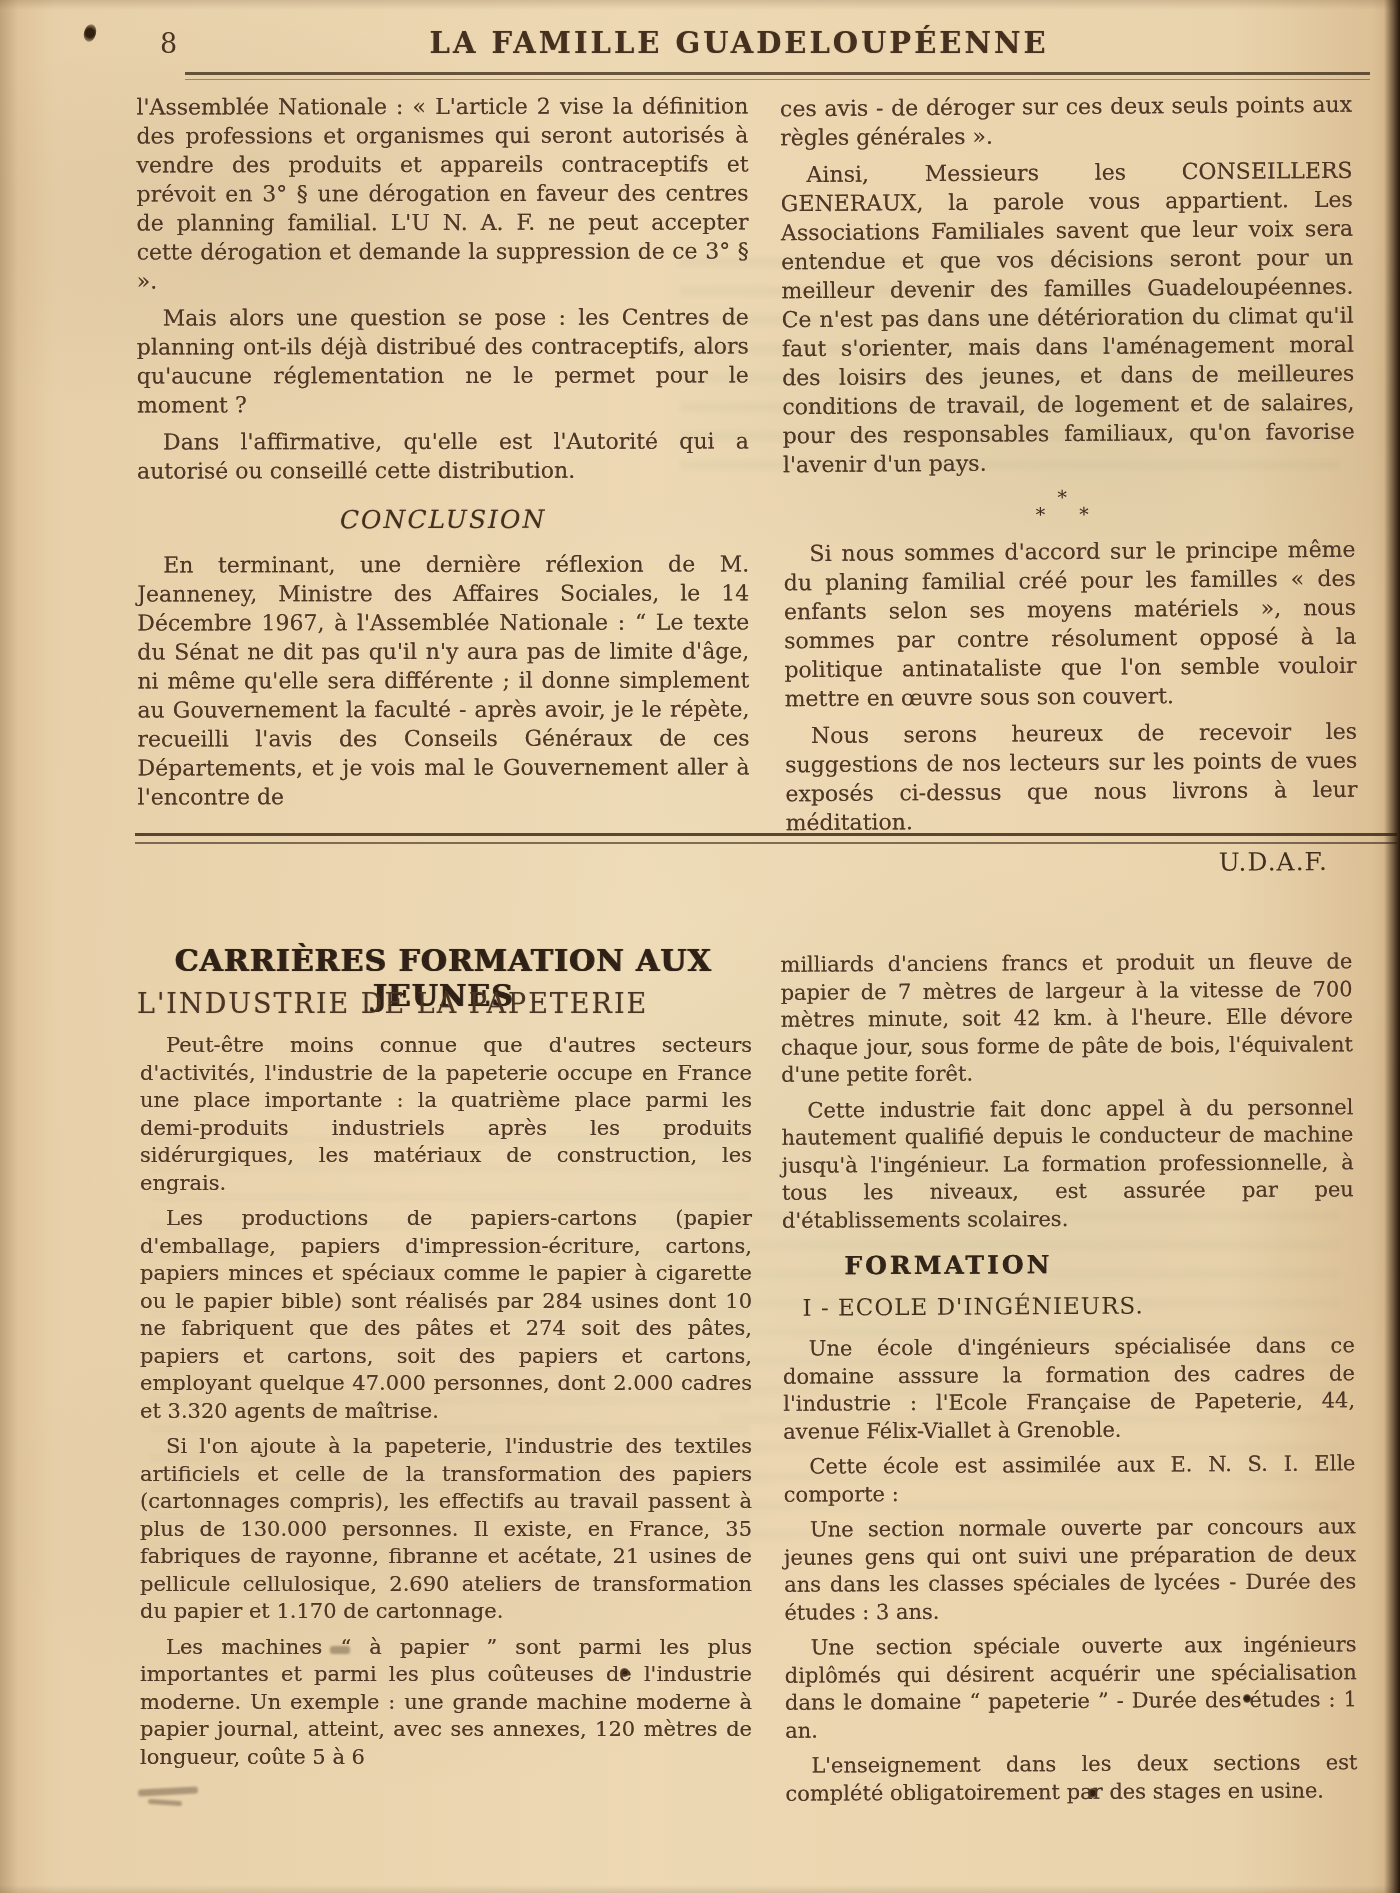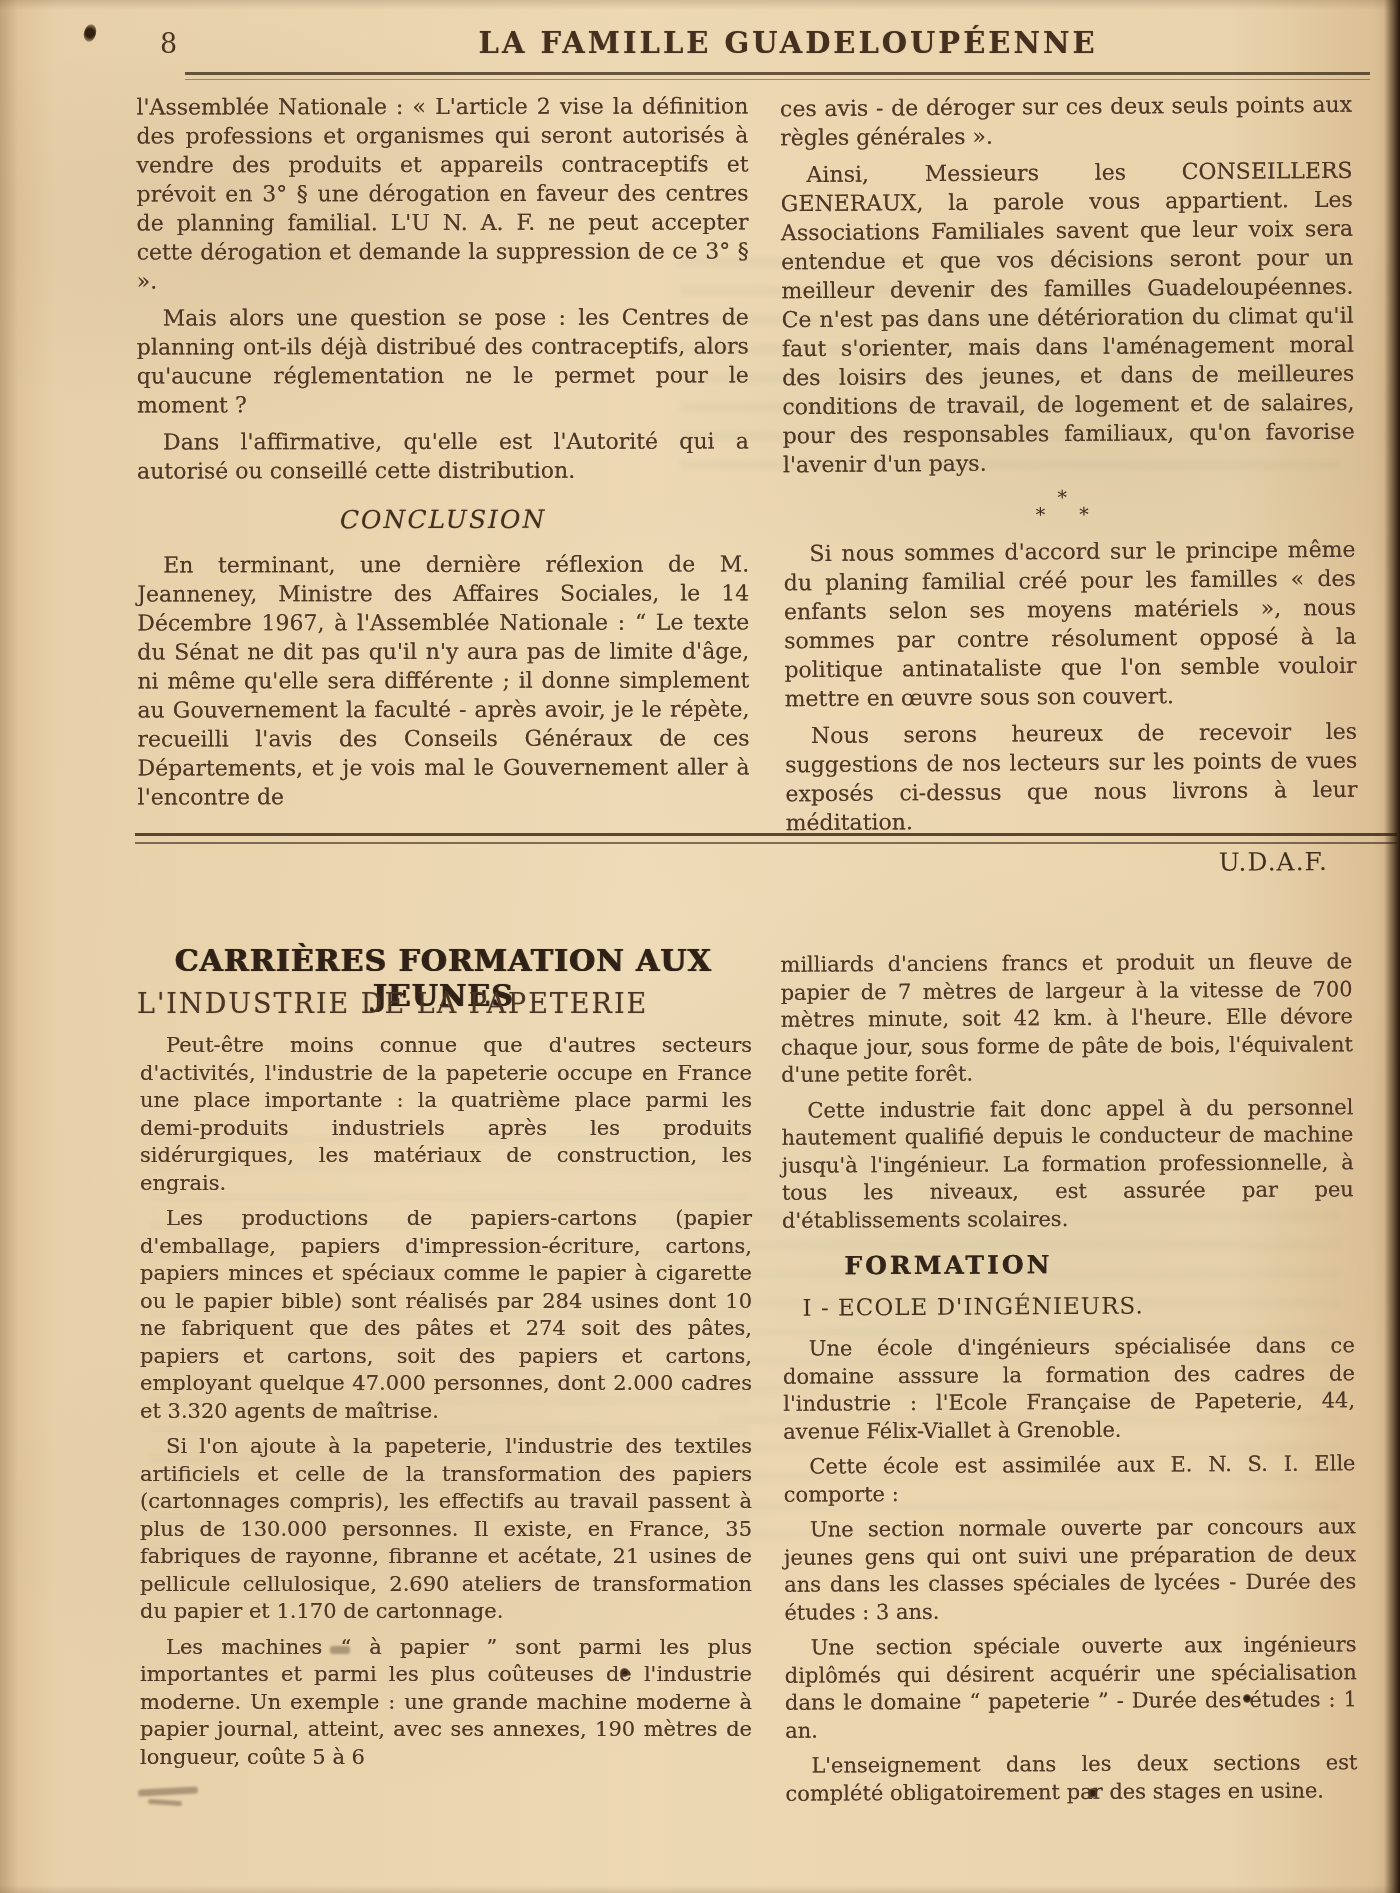--- a/index.html
+++ b/index.html
@@ -29,21 +29,21 @@
   .ghost{position:absolute;filter:blur(2px);opacity:.5;pointer-events:none;
     background:repeating-linear-gradient(0deg,rgba(110,128,96,0.10) 0 10px,transparent 10px 29px);}
 
   
   .blot{position:absolute;border-radius:50%;
     background:radial-gradient(circle,#32200f 0 40%,rgba(50,32,15,0.55) 70%,transparent 100%);}
   .smudge{position:absolute;background:rgba(60,40,22,0.35);filter:blur(1px);border-radius:3px;}
 
   
   .page-num{position:absolute;top:28px;left:160px;font-size:27px;color:#4a3322;}
-  .masthead{position:absolute;top:26px;left:788px;transform:translateX(-50%);
+  .masthead{position:absolute;top:26px;left:739px;transform:translateX(-50%);
     white-space:nowrap;font-size:29px;font-weight:bold;letter-spacing:3px;color:#45301f;
     text-shadow:0 0 1px rgba(69,48,31,0.5);text-align:center;}
   .head-rule{position:absolute;top:72px;left:185px;width:1185px;height:4px;
     border-top:3px solid rgba(58,39,22,0.75);border-bottom:1px solid rgba(58,39,22,0.45);}
 
   
   .col{position:absolute;text-align:justify;}
   .top-text{font-size:22px;line-height:29px;}
   .bottom-text{font-size:21px;line-height:27.5px;}
   .para{margin:0 0 8px 0;text-indent:26px;text-shadow:0 0 0.6px rgba(82,56,40,0.65);}
@@ -122,21 +122,21 @@
 
   <div class="section-divider"></div>
 
   <div class="article-title">CARRIÈRES FORMATION AUX JEUNES</div>
   <div class="article-subtitle">L'INDUSTRIE DE LA PAPETERIE</div>
 
   <div id="col-bot-left" class="col bottom-text" style="top:1032px;left:140px;width:612px;">
     <p class="para">Peut-être moins connue que d'autres secteurs d'activités, l'industrie de la papeterie occupe en France une place importante : la quatrième place parmi les demi-produits industriels après les produits sidérurgiques, les matériaux de construction, les engrais.</p>
     <p class="para">Les productions de papiers-cartons (papier d'emballage, papiers d'impression-écriture, cartons, papiers minces et spéciaux comme le papier à cigarette ou le papier bible) sont réalisés par 284 usines dont 10 ne fabriquent que des pâtes et 274 soit des pâtes, papiers et cartons, soit des papiers et cartons, employant quelque 47.000 personnes, dont 2.000 cadres et 3.320 agents de maîtrise.</p>
     <p class="para">Si l'on ajoute à la papeterie, l'industrie des textiles artificiels et celle de la transformation des papiers (cartonnages compris), les effectifs au travail passent à plus de 130.000 personnes. Il existe, en France, 35 fabriques de rayonne, fibranne et acétate, 21 usines de pellicule cellulosique, 2.690 ateliers de transformation du papier et 1.170 de cartonnage.</p>
-    <p class="para">Les machines “ à papier ” sont parmi les plus importantes et parmi les plus coûteuses de l'industrie moderne. Un exemple : une grande machine moderne à papier journal, atteint, avec ses annexes, 190 mètres de longueur, coûte 5 à 6</p>
+    <p class="para">Les machines “ à papier ” sont parmi les plus importantes et parmi les plus coûteuses de l'industrie moderne. Un exemple : une grande machine moderne à papier journal, atteint, avec ses annexes, 120 mètres de longueur, coûte 5 à 6</p>
   </div>
 
   <div id="col-bot-right" class="col bottom-text" style="top:950px;left:783px;width:572px;">
     <p class="para no-indent">milliards d'anciens francs et produit un fleuve de papier de 7 mètres de largeur à la vitesse de 700 mètres minute, soit 42 km. à l'heure. Elle dévore chaque jour, sous forme de pâte de bois, l'équivalent d'une petite forêt.</p>
     <p class="para">Cette industrie fait donc appel à du personnel hautement qualifié depuis le conducteur de machine jusqu'à l'ingénieur. La formation professionnelle, à tous les niveaux, est assurée par peu d'établissements scolaires.</p>
     <div class="formation-heading">FORMATION</div>
     <div class="school-heading">I - ECOLE D'INGÉNIEURS.</div>
     <p class="para">Une école d'ingénieurs spécialisée dans ce domaine asssure la formation des cadres de l'industrie : l'Ecole Française de Papeterie, 44, avenue Félix-Viallet à Grenoble.</p>
     <p class="para">Cette école est assimilée aux E. N. S. I. Elle comporte :</p>
     <p class="para">Une section normale ouverte par concours aux jeunes gens qui ont suivi une préparation de deux ans dans les classes spéciales de lycées - Durée des études : 3 ans.</p>

